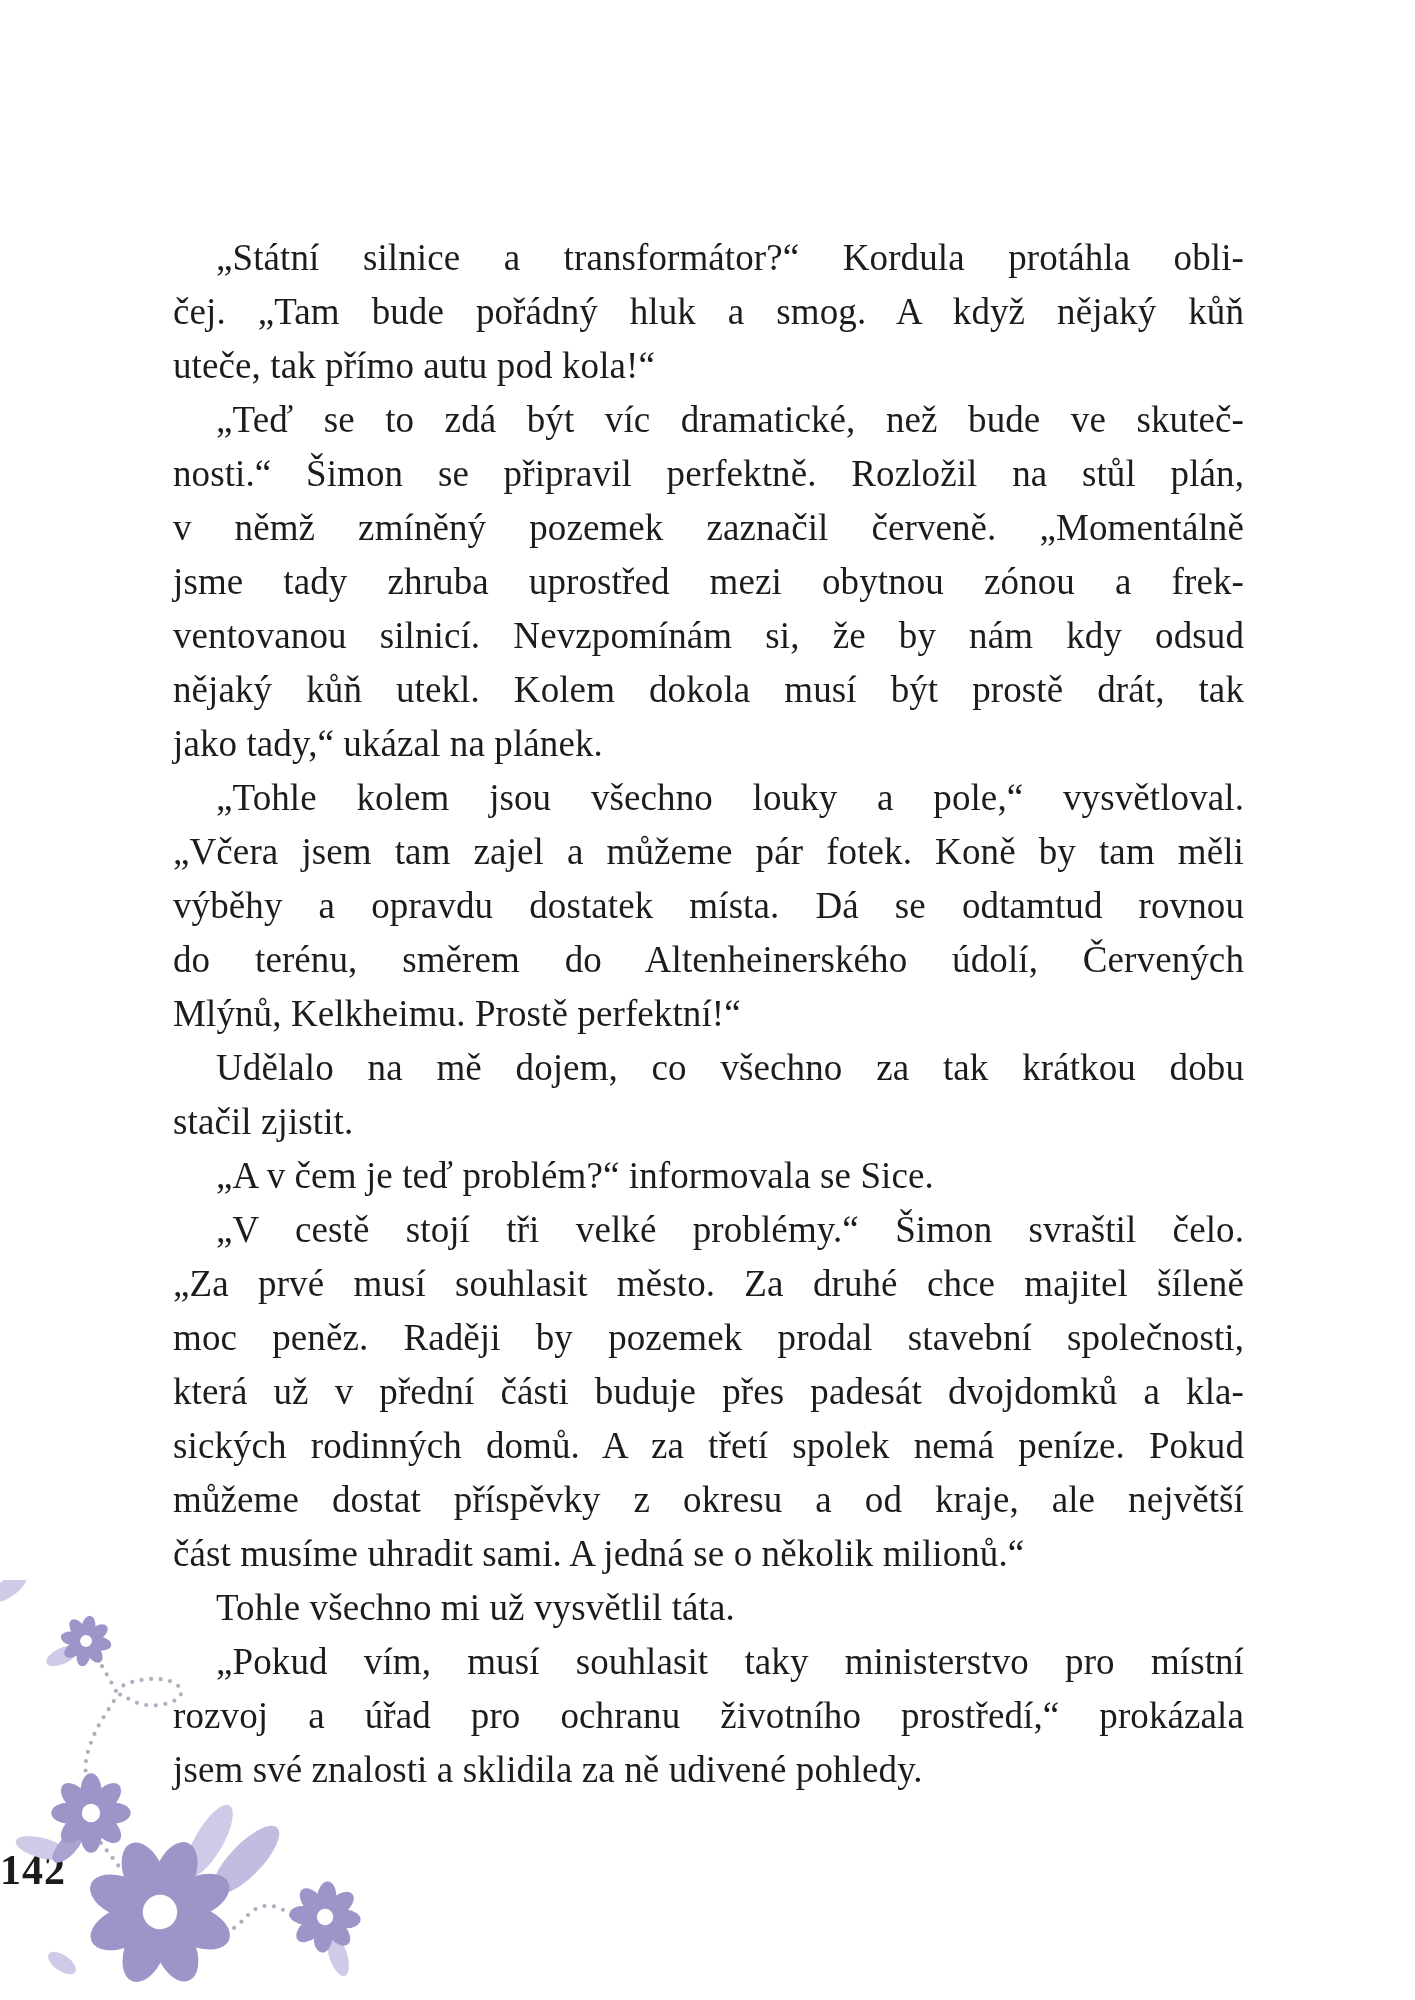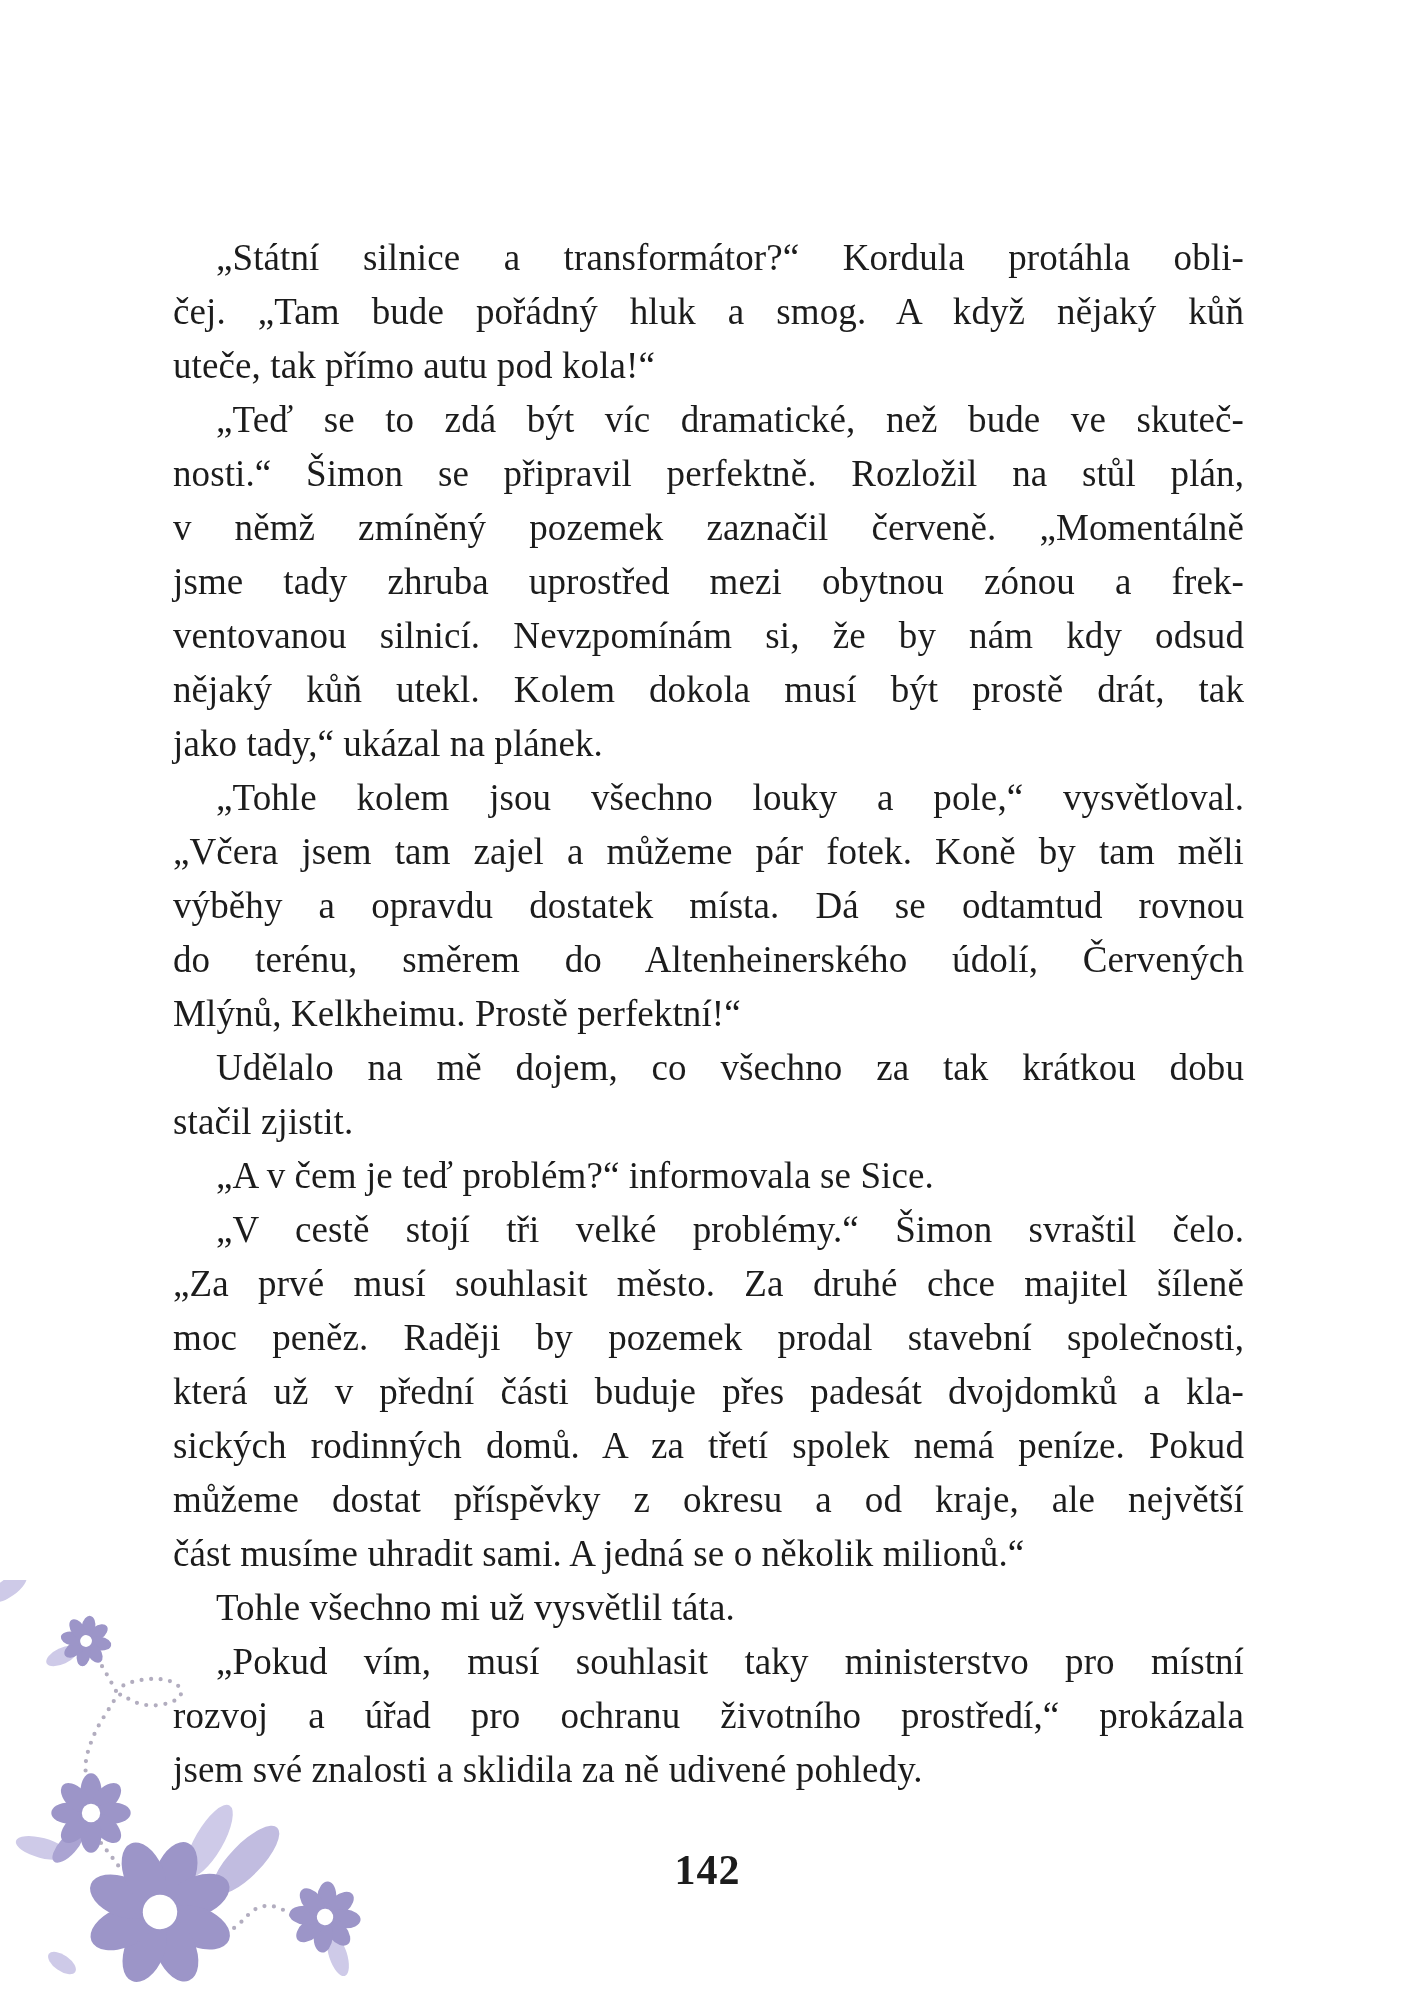--- a/index.html
+++ b/index.html
@@ -29,21 +29,20 @@
     color:var(--ink);
     letter-spacing:0.1px;
     margin-top:35px;
   }
   .line{height:54px;white-space:normal;}
   .line.j{text-align:justify;text-align-last:justify;}
   .line.in{text-indent:43px;}
   .page-number{
     position:absolute;
     left:0;top:1846px;width:100%;
-    text-align:center;
     font-size:42px;
     font-weight:600;
     color:var(--ink);
     letter-spacing:1px;
   }
   .deco{position:absolute;left:0;top:1580px;width:480px;height:420px;}
   .petal{fill:var(--flower);}
   .hole{fill:#ffffff;}
   .lt{fill:var(--flowerLight);}
   .lt2{fill:var(--flowerLight2);}

